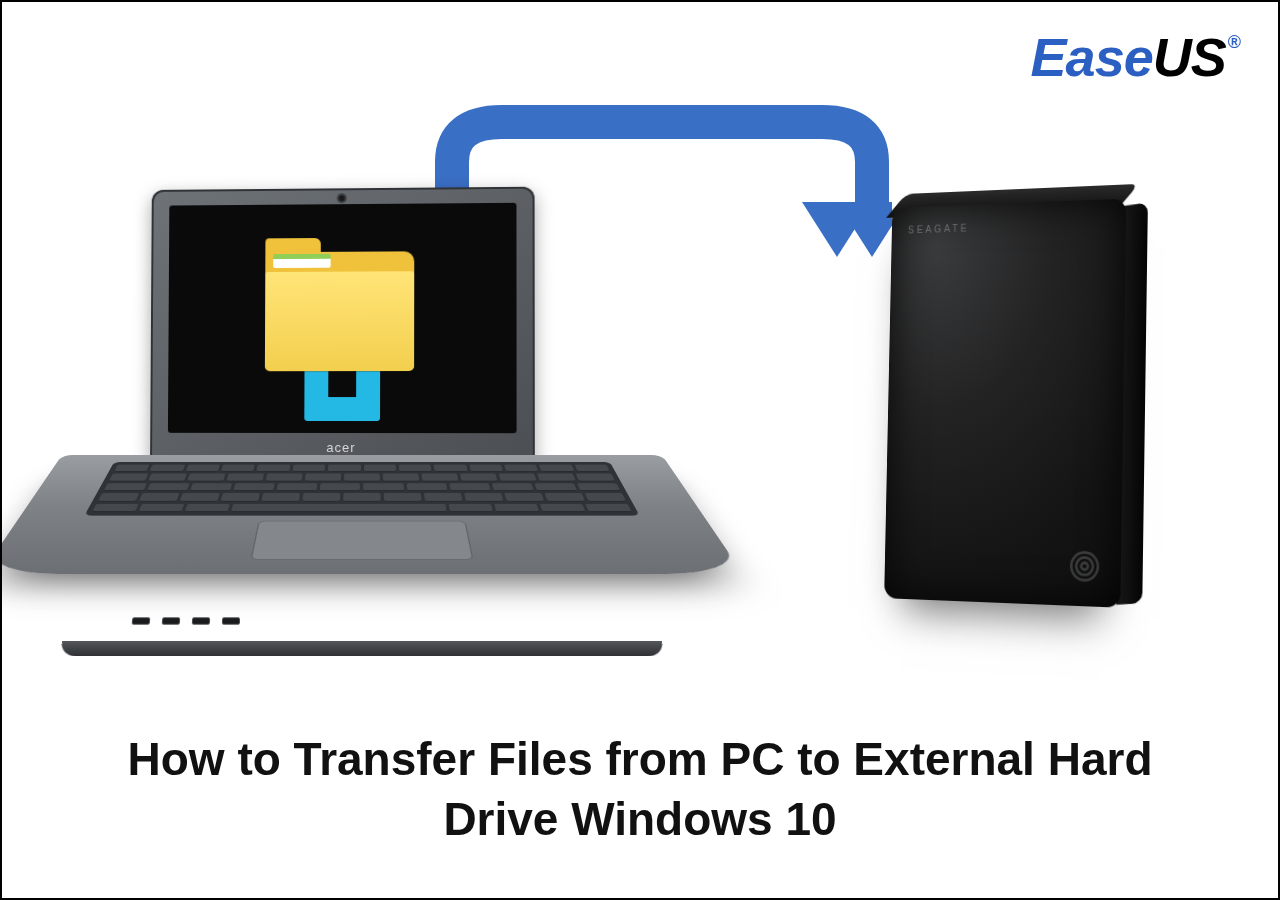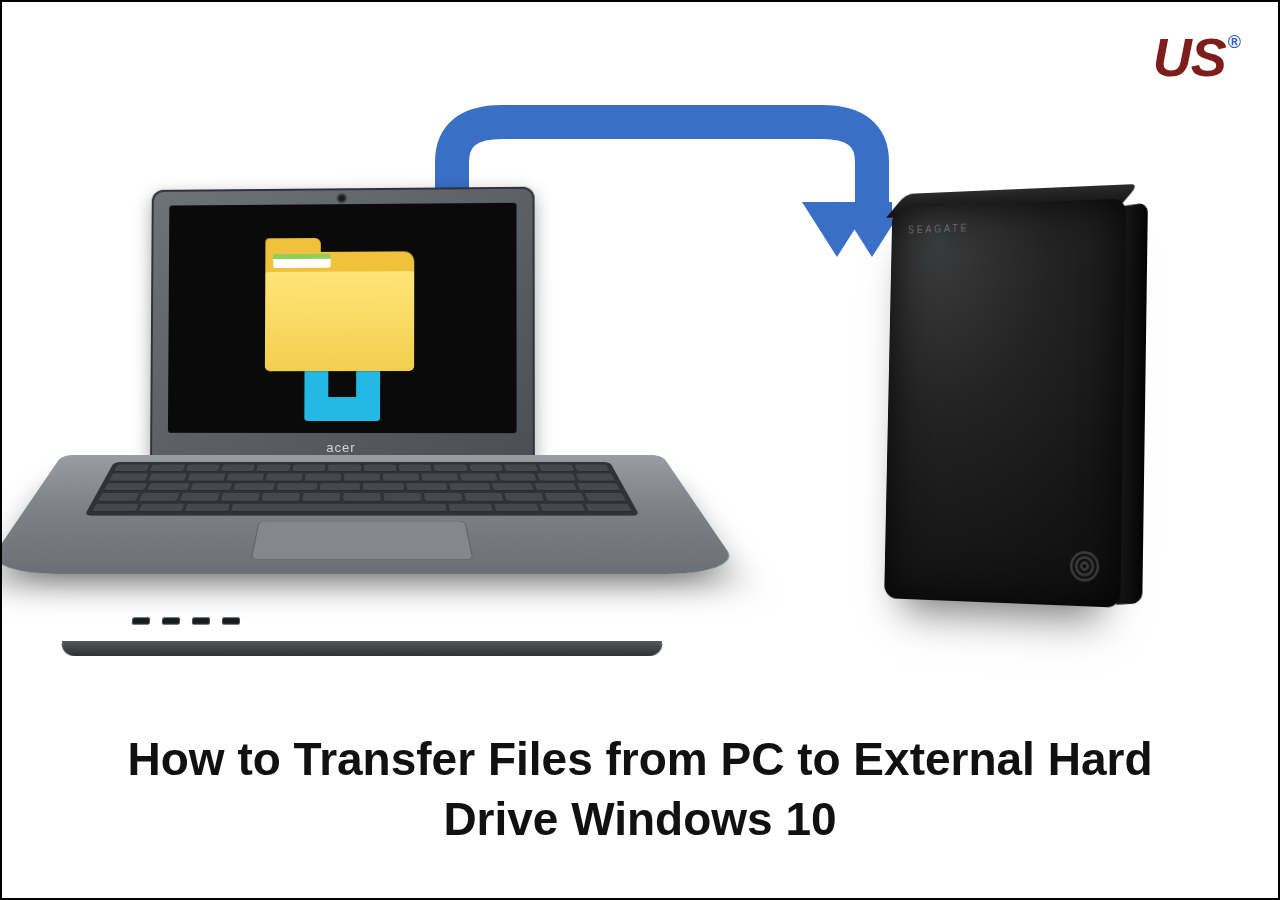--- a/index.html
+++ b/index.html
@@ -16,21 +16,21 @@
     position: absolute;
     top: 24px;
     right: 40px;
     display: flex;
     align-items: baseline;
     font-weight: 800;
     font-size: 54px;
     letter-spacing: -1px;
   }
   .logo .ease { color: #2c5fc2; font-style: italic; }
-  .logo .us   { color: #7f1d1d; font-style: italic; margin-left: 48px; }
+  .logo .us   { color: #000000; font-style: italic; }
   .logo .reg  { color: #2c5fc2; font-size: 18px; position: relative; top: -28px; left: 2px; }
   .stage {
     position: absolute;
     top: 70px;
     left: 0;
     right: 0;
     height: 620px;
   }
   
   .arrow {
@@ -260,20 +260,21 @@
     color: #111;
     line-height: 1.3;
     padding: 0 90px;
     margin-top: 16px;
   }
 </style>
 </head>
 <body>
 
 <div class="logo">
+  <span class="ease">Ease</span>
     <span class="us">US</span>
     <span class="reg">®</span>
 </div>
 
 <div class="stage">
 
   <div class="arrow">
     <svg viewBox="0 0 470 200" width="470" height="200">
       <path d="M30 140 L30 70 Q30 30 80 30 L400 30 Q450 30 450 70 L450 130" fill="none" stroke="#3a6fc6" stroke-width="34" stroke-linecap="round"></path>
       <path d="M415 110 L450 165 L485 110 Z" fill="#3a6fc6" transform="translate(-35,0)"></path>

